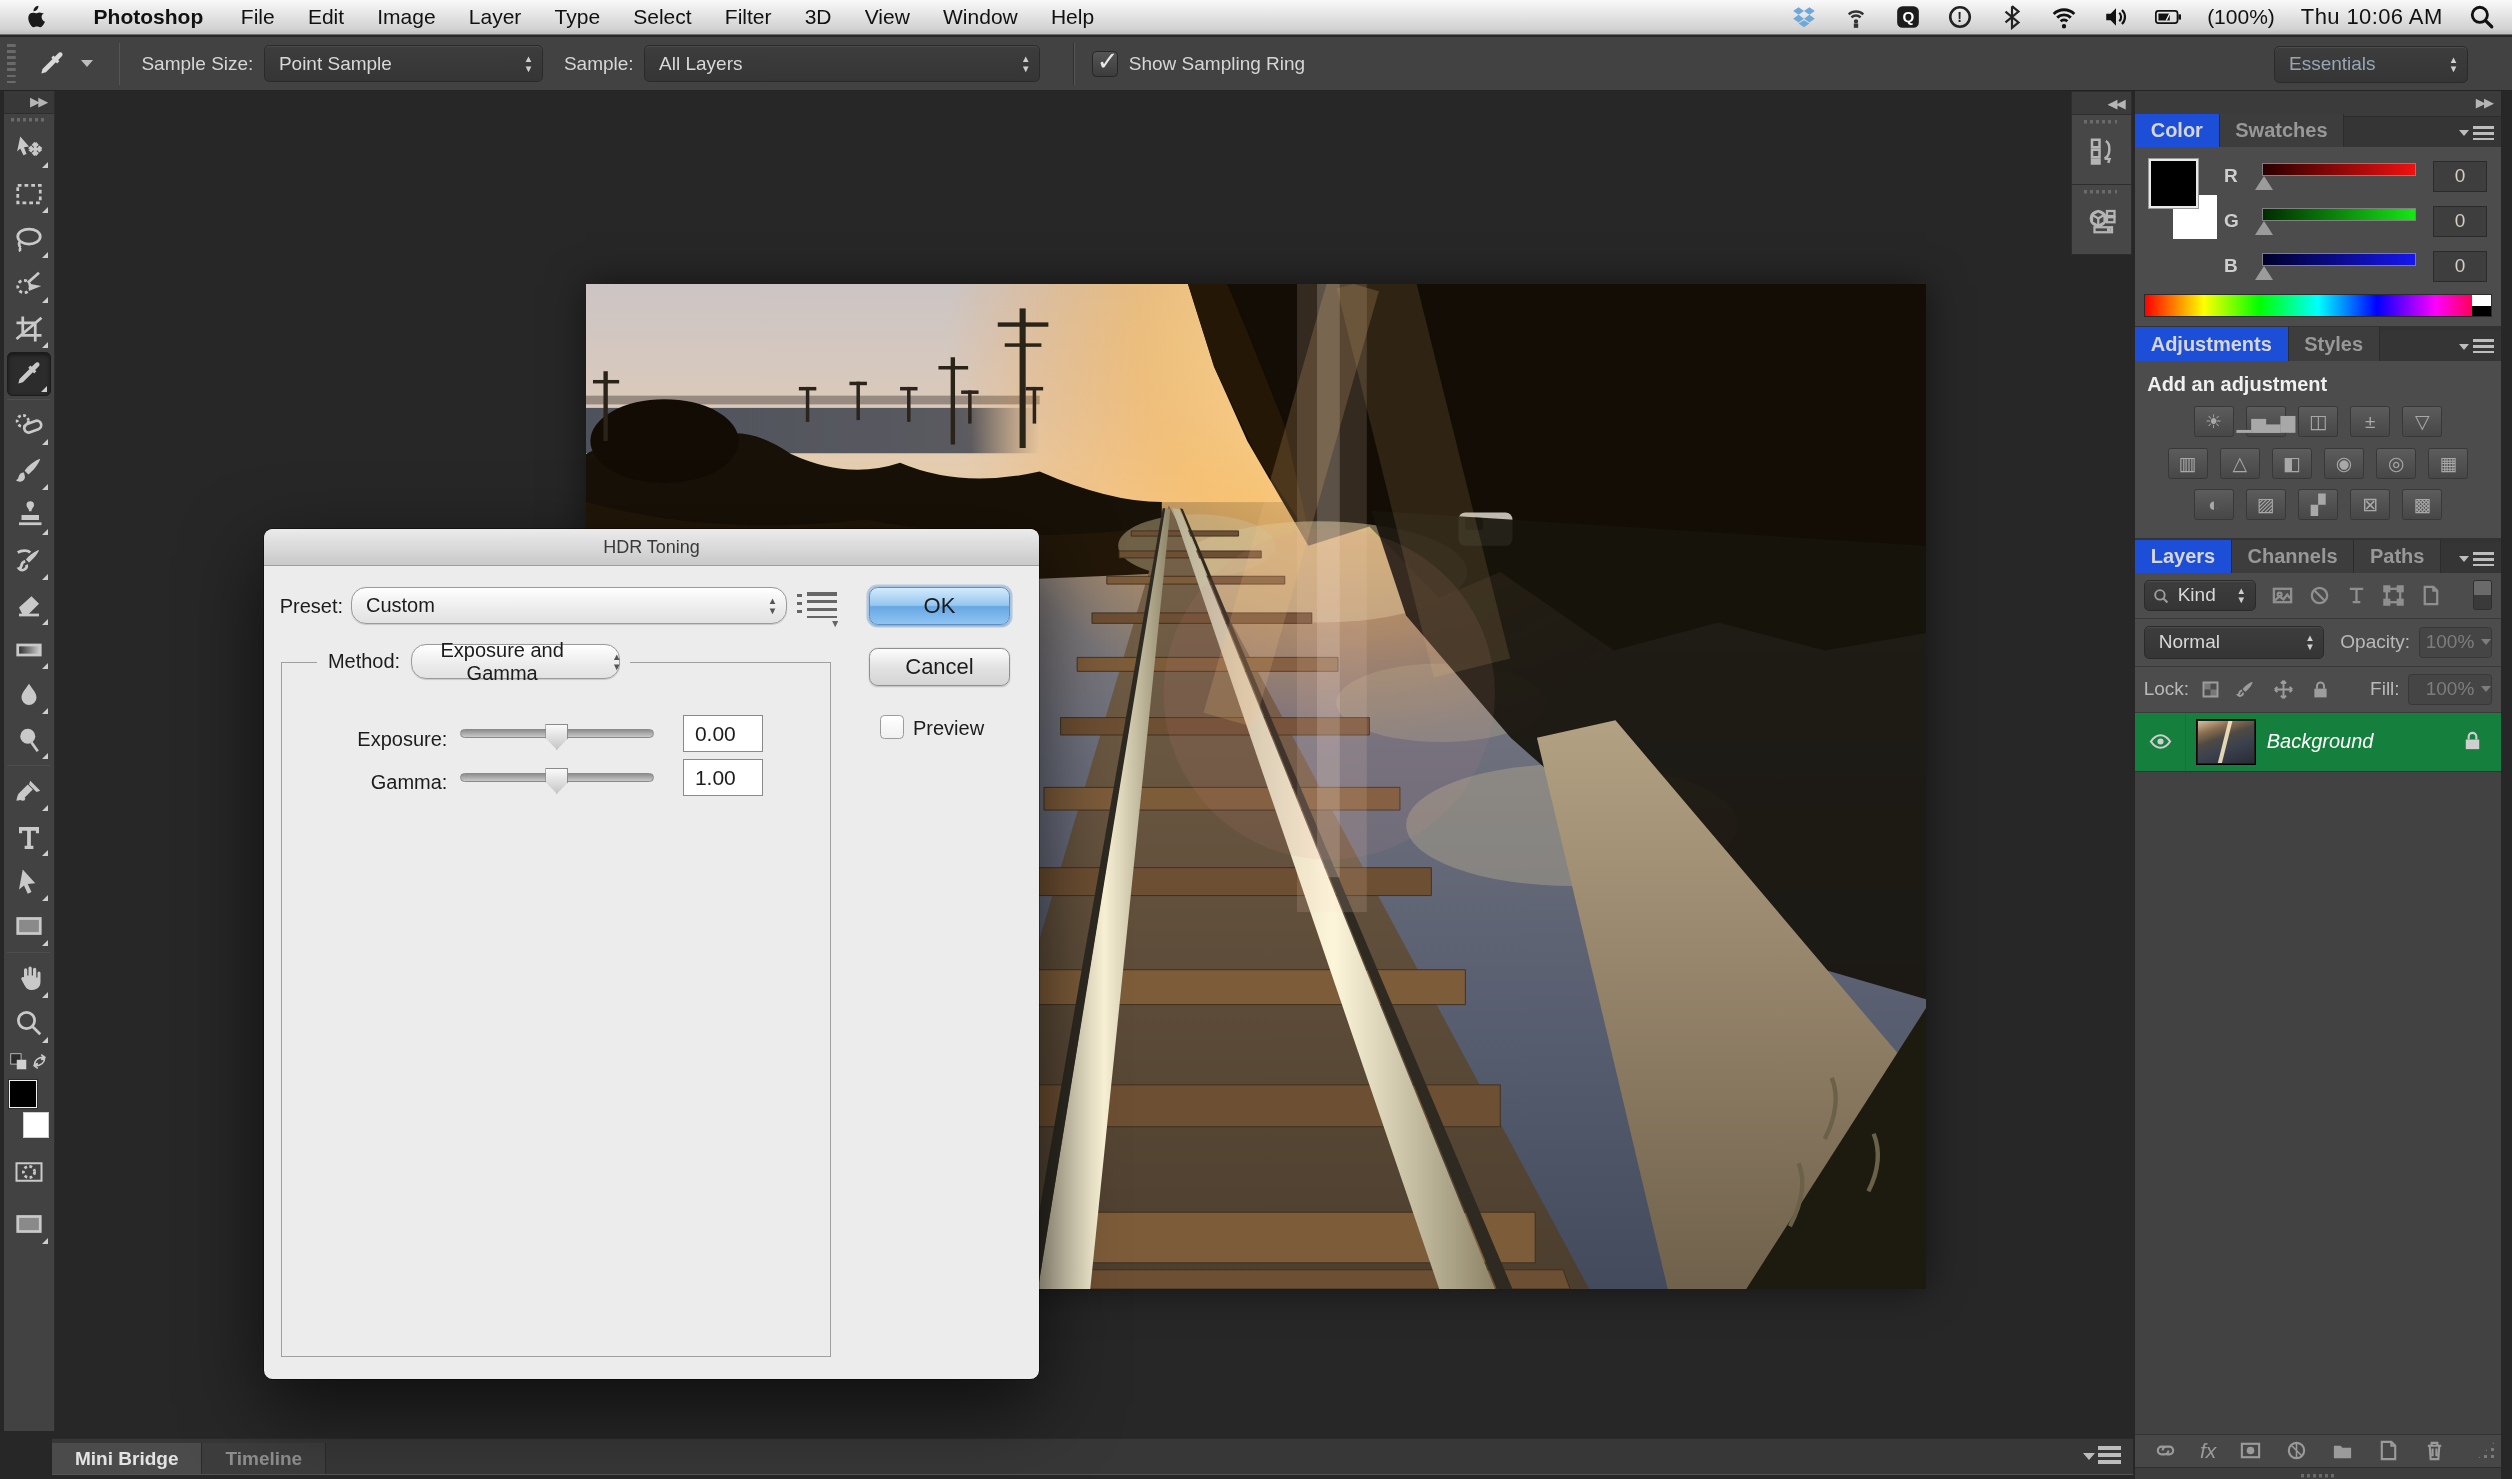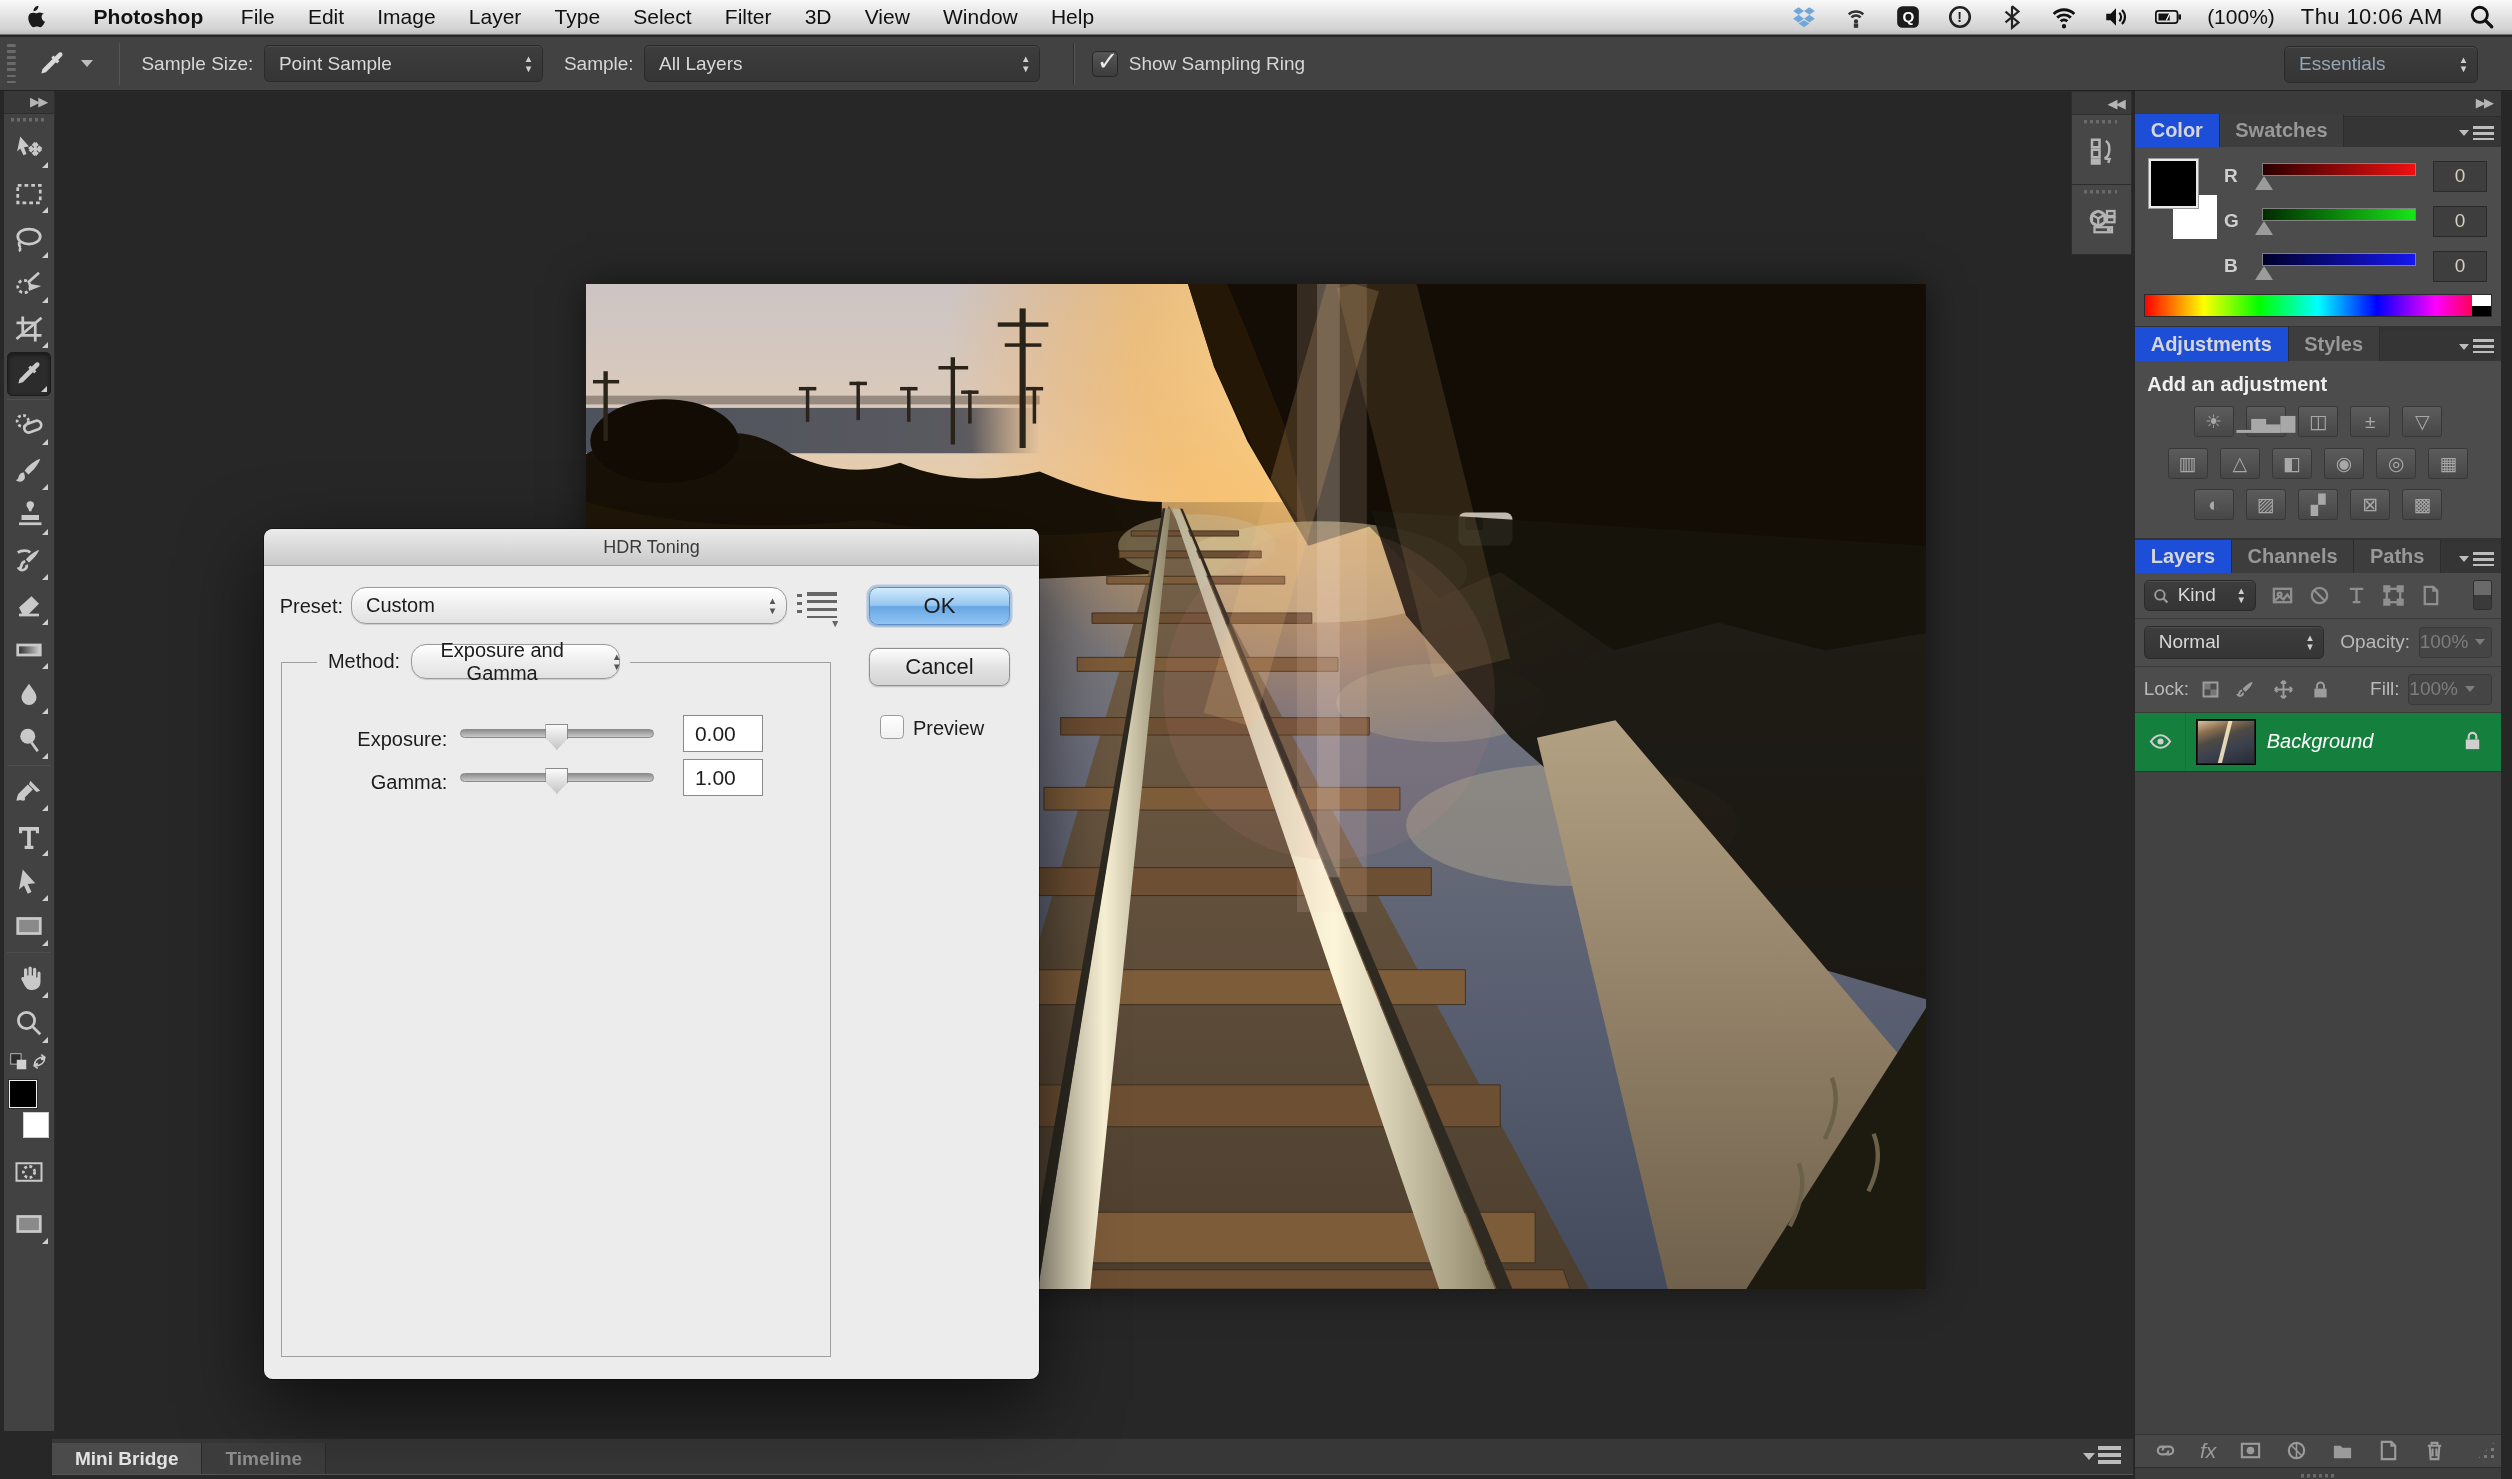--- a/index.html
+++ b/index.html
@@ -29,21 +29,21 @@
   .opt-sep { width:1.7px; height:42px; background:#313131; border-right:0.9px solid #555; margin:0 14px; }
   .opt-label { margin:0 10.5px 0 7px; white-space:nowrap; }
   .ps-select { height:37px; background:linear-gradient(#3d3d3d,#353535); border:0.9px solid #2а2a2a;
     border:0.9px solid #2a2a2a; border-radius:5.2px; box-shadow:inset 0 0.9px 0 rgba(255,255,255,.08);
     display:flex; align-items:center; color:#d8d8d8; position:relative; padding:0 38px 0 14px; }
   .stepper { position:absolute; right:8.7px; top:0; height:100%; display:flex; flex-direction:column; justify-content:center; line-height:1; color:#cfcfcf; }
   .stepper::before { content:"▲"; font-size:9.6px; }
   .stepper::after { content:"▼"; font-size:9.6px; }
   .chk-dark { width:26px; height:26px; background:linear-gradient(#555,#3c3c3c); border:0.9px solid #262626; border-radius:4.4px; margin:0 10.5px 0 3.5px; position:relative; }
   .chk-dark.checked::after { content:"✓"; position:absolute; left:3.5px; top:-5.2px; font-size:26px; color:#e8e8e8; }
-  .workspace-sel { position:absolute; right:34px; top:8.7px; width:194px; color:#97a6b4; }
+  .workspace-sel { position:absolute; right:44px; top:8.7px; width:194px; color:#97a6b4; }
 
   
   .toolbar { position:absolute; left:3.5px; top:91px; width:51px; height:1340px; background:#424242; border-right:0.9px solid #2d2d2d; z-index:30; }
   .tb-head { height:23px; background:#383838; border-bottom:0.9px solid #2d2d2d; color:#b5b5b5; font-size:13px; text-align:right; padding:2.6px 7px 0 0; letter-spacing:-1.7px; }
   .tb-grip { height:12.2px; background-image:repeating-linear-gradient(90deg,#6a6a6a 0 2.6px, transparent 2.6px 6.1px); background-size:35px 3.5px; background-repeat:no-repeat; background-position:center; }
   .tool { width:44px; height:44px; margin:0.9px auto; display:flex; align-items:center; justify-content:center; position:relative; color:#c9c9c9; }
   .tool svg { width:30px; height:30px; stroke:#c9c9c9; fill:none; stroke-width:2.2; }
   .tool .fill { fill:#c9c9c9; stroke:none; }
   .tool.selected { background:#2c2c2c; border:0.9px solid #1c1c1c; border-radius:5.2px; box-shadow:inset 0 1.7px 4.4px rgba(0,0,0,.5); }
   .tool .fly { position:absolute; right:2.6px; bottom:2.6px; width:0; height:0; border-left:6.1px solid transparent; border-bottom:6.1px solid #cfcfcf; }
@@ -105,21 +105,21 @@
   
   .layers-panel { display:flex; flex-direction:column; height:946px; }
   .lp-row { display:flex; align-items:center; padding:7px 8.7px; border-bottom:1.7px solid #3a3a3a; color:#b9b9b9; font-size:19px; }
   .kind-sel { width:112px; height:31px; font-size:19px; padding:0 26px 0 33px; }
   .kind-sel .mag { position:absolute; left:7px; top:6.1px; }
   .filter-ics { display:flex; gap:14px; margin-left:15.7px; align-items:center; color:#8f8f8f; flex:1; }
   .filter-ics svg { width:23px; height:23px; stroke:#8f8f8f; fill:none; stroke-width:2.4; }
   .f-toggle { margin-left:auto; width:19px; height:30px; border-radius:2.6px; background:linear-gradient(#6a6a6a 0 50%,#3a3a3a 50% 100%); border:0.9px solid #2e2e2e; }
   .blend-sel { width:199px; height:33px; font-size:19px; }
   .opacity-box, .fill-box { width:84px; height:31px; background:#454545; border:0.9px solid #383838; border-radius:3.5px;
-    color:#7d7d7d; display:flex; align-items:center; justify-content:flex-start; gap:7px; margin-left:8.7px; }
+    color:#7d7d7d; display:flex; align-items:center; justify-content:flex-end; gap:7px; margin-left:8.7px; }
   .dd-btn { width:0; height:0; border-left:5.2px solid transparent; border-right:5.2px solid transparent; border-top:6.1px solid #7d7d7d; }
   .lock-ics { display:flex; gap:15.7px; margin:0 10.5px; align-items:center; color:#9d9d9d; }
   .lock-ics svg { width:21px; height:21px; stroke:#9d9d9d; fill:none; stroke-width:2.2; }
   .spacer { flex:1; }
   .layer-list { flex:1; background:#424242; }
   .layer-row { display:flex; align-items:center; height:59px; background:#15803d; border-bottom:0.9px solid #333; }
   .eye-cell { width:51px; display:flex; justify-content:center; border-right:0.9px solid #45525f; align-self:stretch; align-items:center; }
   .layer-thumb { width:58px; height:44px; margin:0 12.2px 0 10.5px; border:1.7px solid #1d1d1d; outline:0.9px solid #000;
     background:linear-gradient(160deg,#d8c2a0 0%,#8a6f50 22%,#4e4a44 40%,#3c414e 62%,#262b35 100%); position:relative; overflow:hidden; }
   .layer-thumb::after { content:""; position:absolute; left:24.4px; top:-5.2px; width:4.4px; height:61px; background:rgba(255,240,200,.85); transform:rotate(14deg); }

